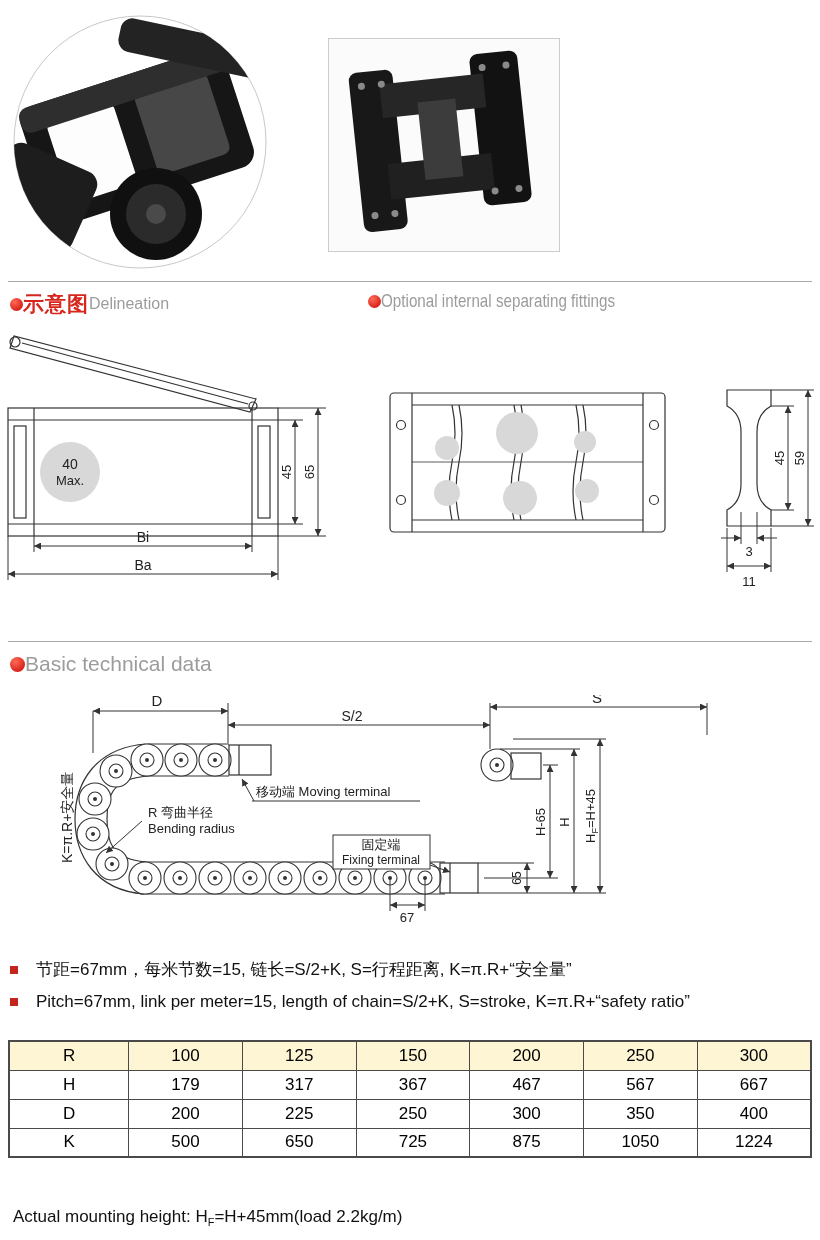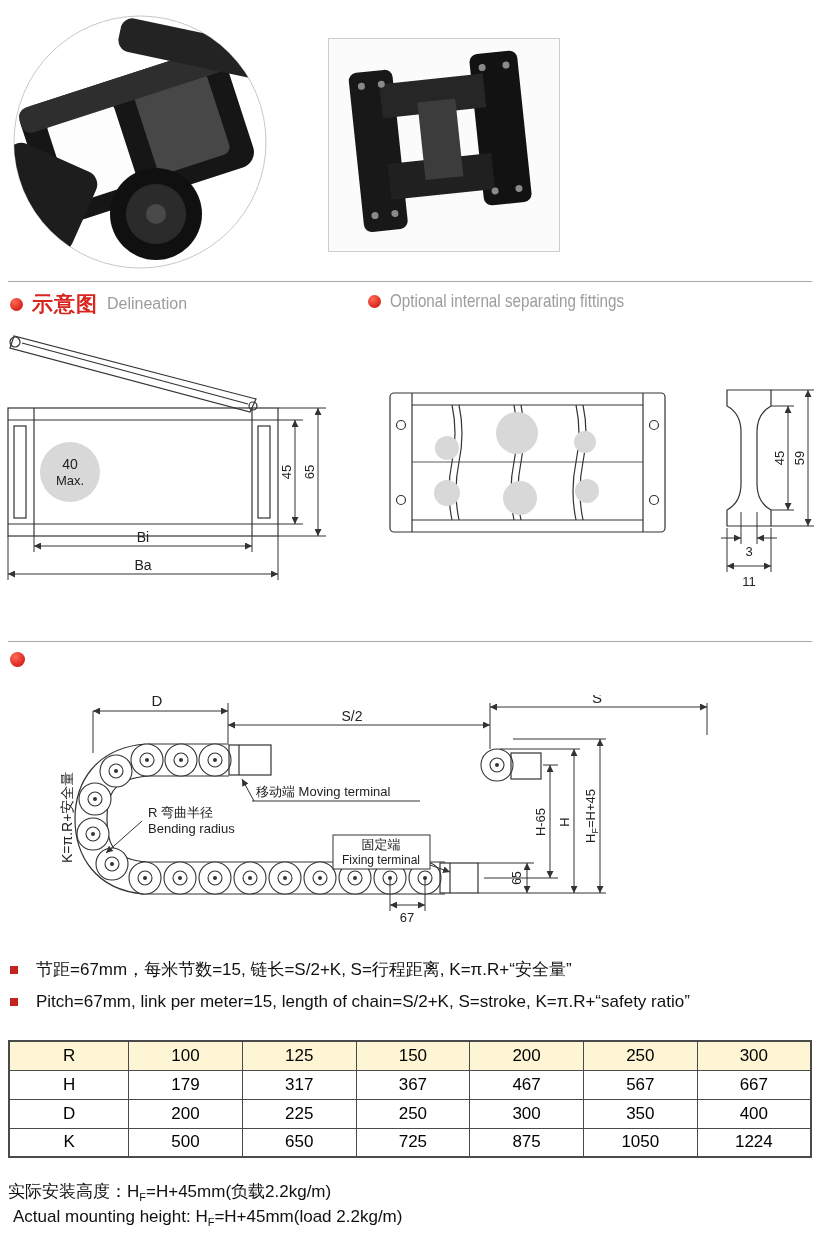--- a/index.html
+++ b/index.html
@@ -1,21 +1,21 @@
 <!DOCTYPE html>
 <html><head>
 <meta charset="utf-8">
 <style>
   *{margin:0;padding:0;box-sizing:border-box}
   html,body{background:#fff}
   body{font-family:"Liberation Sans","DejaVu Sans",sans-serif;color:#111}
   .page{position:relative;width:820px;height:1240px;background:#fff;overflow:hidden}
   .abs{position:absolute}
   .hr{position:absolute;left:8px;right:8px;height:1px;background:#a9a9a9}
-  .sec-header{position:absolute;display:flex;align-items:center;gap:9px;white-space:nowrap}
+  .sec-header{position:absolute;display:flex;align-items:center;gap:0;white-space:nowrap}
   .dot{width:13px;height:13px;border-radius:50%;background:radial-gradient(circle at 35% 30%,#ff6a55,#d8251d 70%);flex:0 0 auto}
   .dot.big{width:15px;height:15px}
   .zh{color:#d8251d;font-weight:bold;font-size:21px;letter-spacing:1px}
   .zh.big{font-size:22px}
   .en{color:#9c9c9c;font-size:16px}
   .en.big{font-size:21px}
   .en.condensed{display:inline-block;transform:scaleX(.8);transform-origin:left center;font-size:19px}
   .note{position:absolute;display:flex;align-items:center;gap:18px;font-size:17px;color:#111;white-space:nowrap}
   .sq{width:8px;height:8px;background:#c5241c;flex:0 0 auto}
   table.data{position:absolute;left:8px;top:1040px;width:804px;border-collapse:collapse;font-size:17px;color:#000;text-align:center;border:2px solid #4a4a4a}
@@ -173,20 +173,21 @@
     <text transform="rotate(-90 784 128)" x="784" y="128" font-size="13" text-anchor="middle">45</text>
     <text transform="rotate(-90 804 128)" x="804" y="128" font-size="13" text-anchor="middle">59</text>
     <text x="749" y="226" font-size="13" text-anchor="middle">3</text>
     <text x="749" y="256" font-size="13" text-anchor="middle">11</text>
   </svg>
 
   <div class="hr" style="top:641px"></div>
 
   <div class="sec-header" style="left:10px;top:652px">
     <span class="dot big"></span>
+    <span class="en big">Basic technical data</span>
   </div>
 
   <svg class="abs" style="left:0;top:695px" width="820" height="250" viewBox="0 0 820 250">
     <defs>
       <marker id="arr2" viewBox="0 0 8 8" refX="8" refY="4" markerWidth="7" markerHeight="7" orient="auto-start-reverse">
         <path d="M0,0 L8,4 L0,8 z" fill="#333"></path>
       </marker>
       <g id="lk" stroke="#333" stroke-width="1.1">
         <circle r="16" fill="#fff"></circle>
         <circle r="7" fill="#fff"></circle>
@@ -337,20 +338,17 @@
         <td>500</td>
         <td>650</td>
         <td>725</td>
         <td>875</td>
         <td>1050</td>
         <td>1224</td>
       </tr>
     </tbody>
   </table>
 
-  <div class="footer-line" style="left:8px;top:1180px">
-    <span>实际安装高度：H</span><sub>F</sub><span>=H+45mm(负载2.2kg/m)</span>
-  </div>
   <div class="footer-line" style="left:13px;top:1207px">
     <span>Actual mounting height: H</span><sub>F</sub><span>=H+45mm(load 2.2kg/m)</span>
   </div>
 
 </div>
 
 </body></html>

